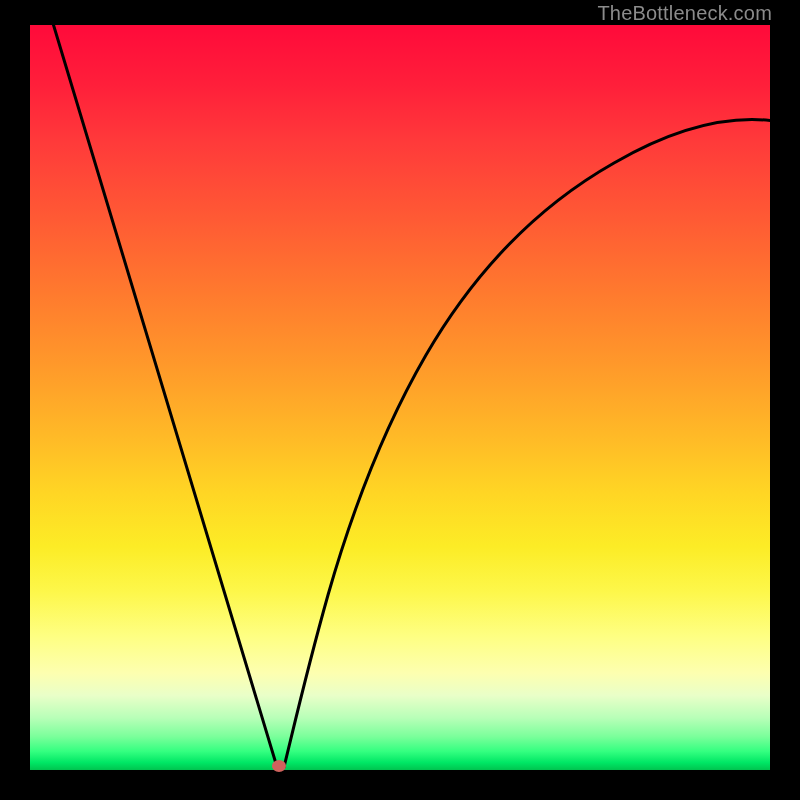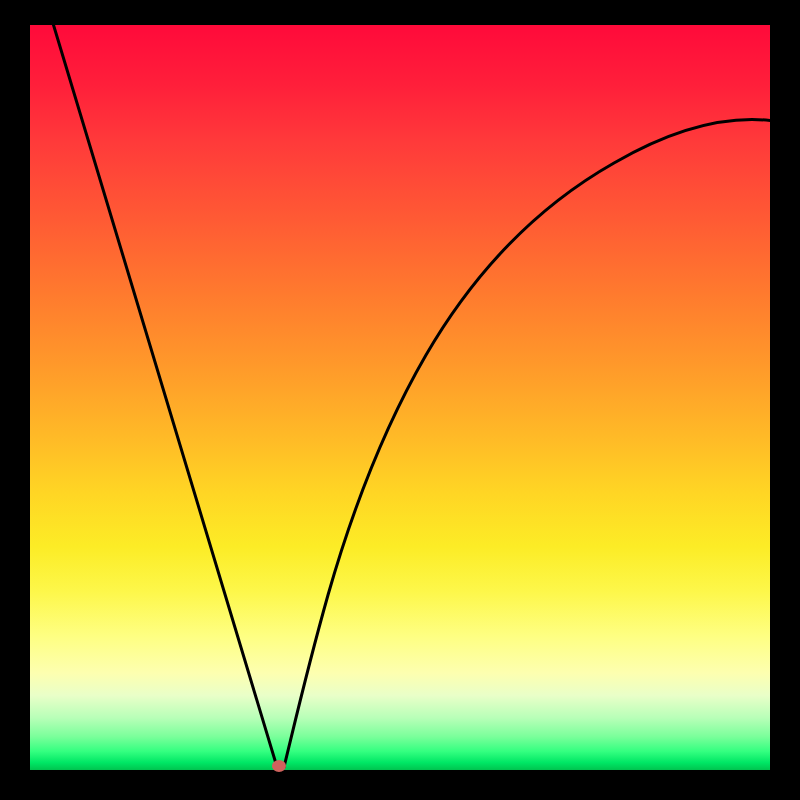--- a/index.html
+++ b/index.html
@@ -88,13 +88,14 @@
       <path d="M 254 742
                C 262 710, 276 648, 298 570
                C 322 486, 352 406, 396 330
                C 446 244, 510 180, 584 138
                C 646 102, 700 90, 745 96" fill="none" stroke="#000" stroke-width="3" stroke-linecap="round"></path>
     </svg>
 
     <div class="marker" style="left:249px; top:741px;"></div>
   </div>
 
+  <div class="watermark">TheBottleneck.com</div>
 </div>
 
 </body></html>

